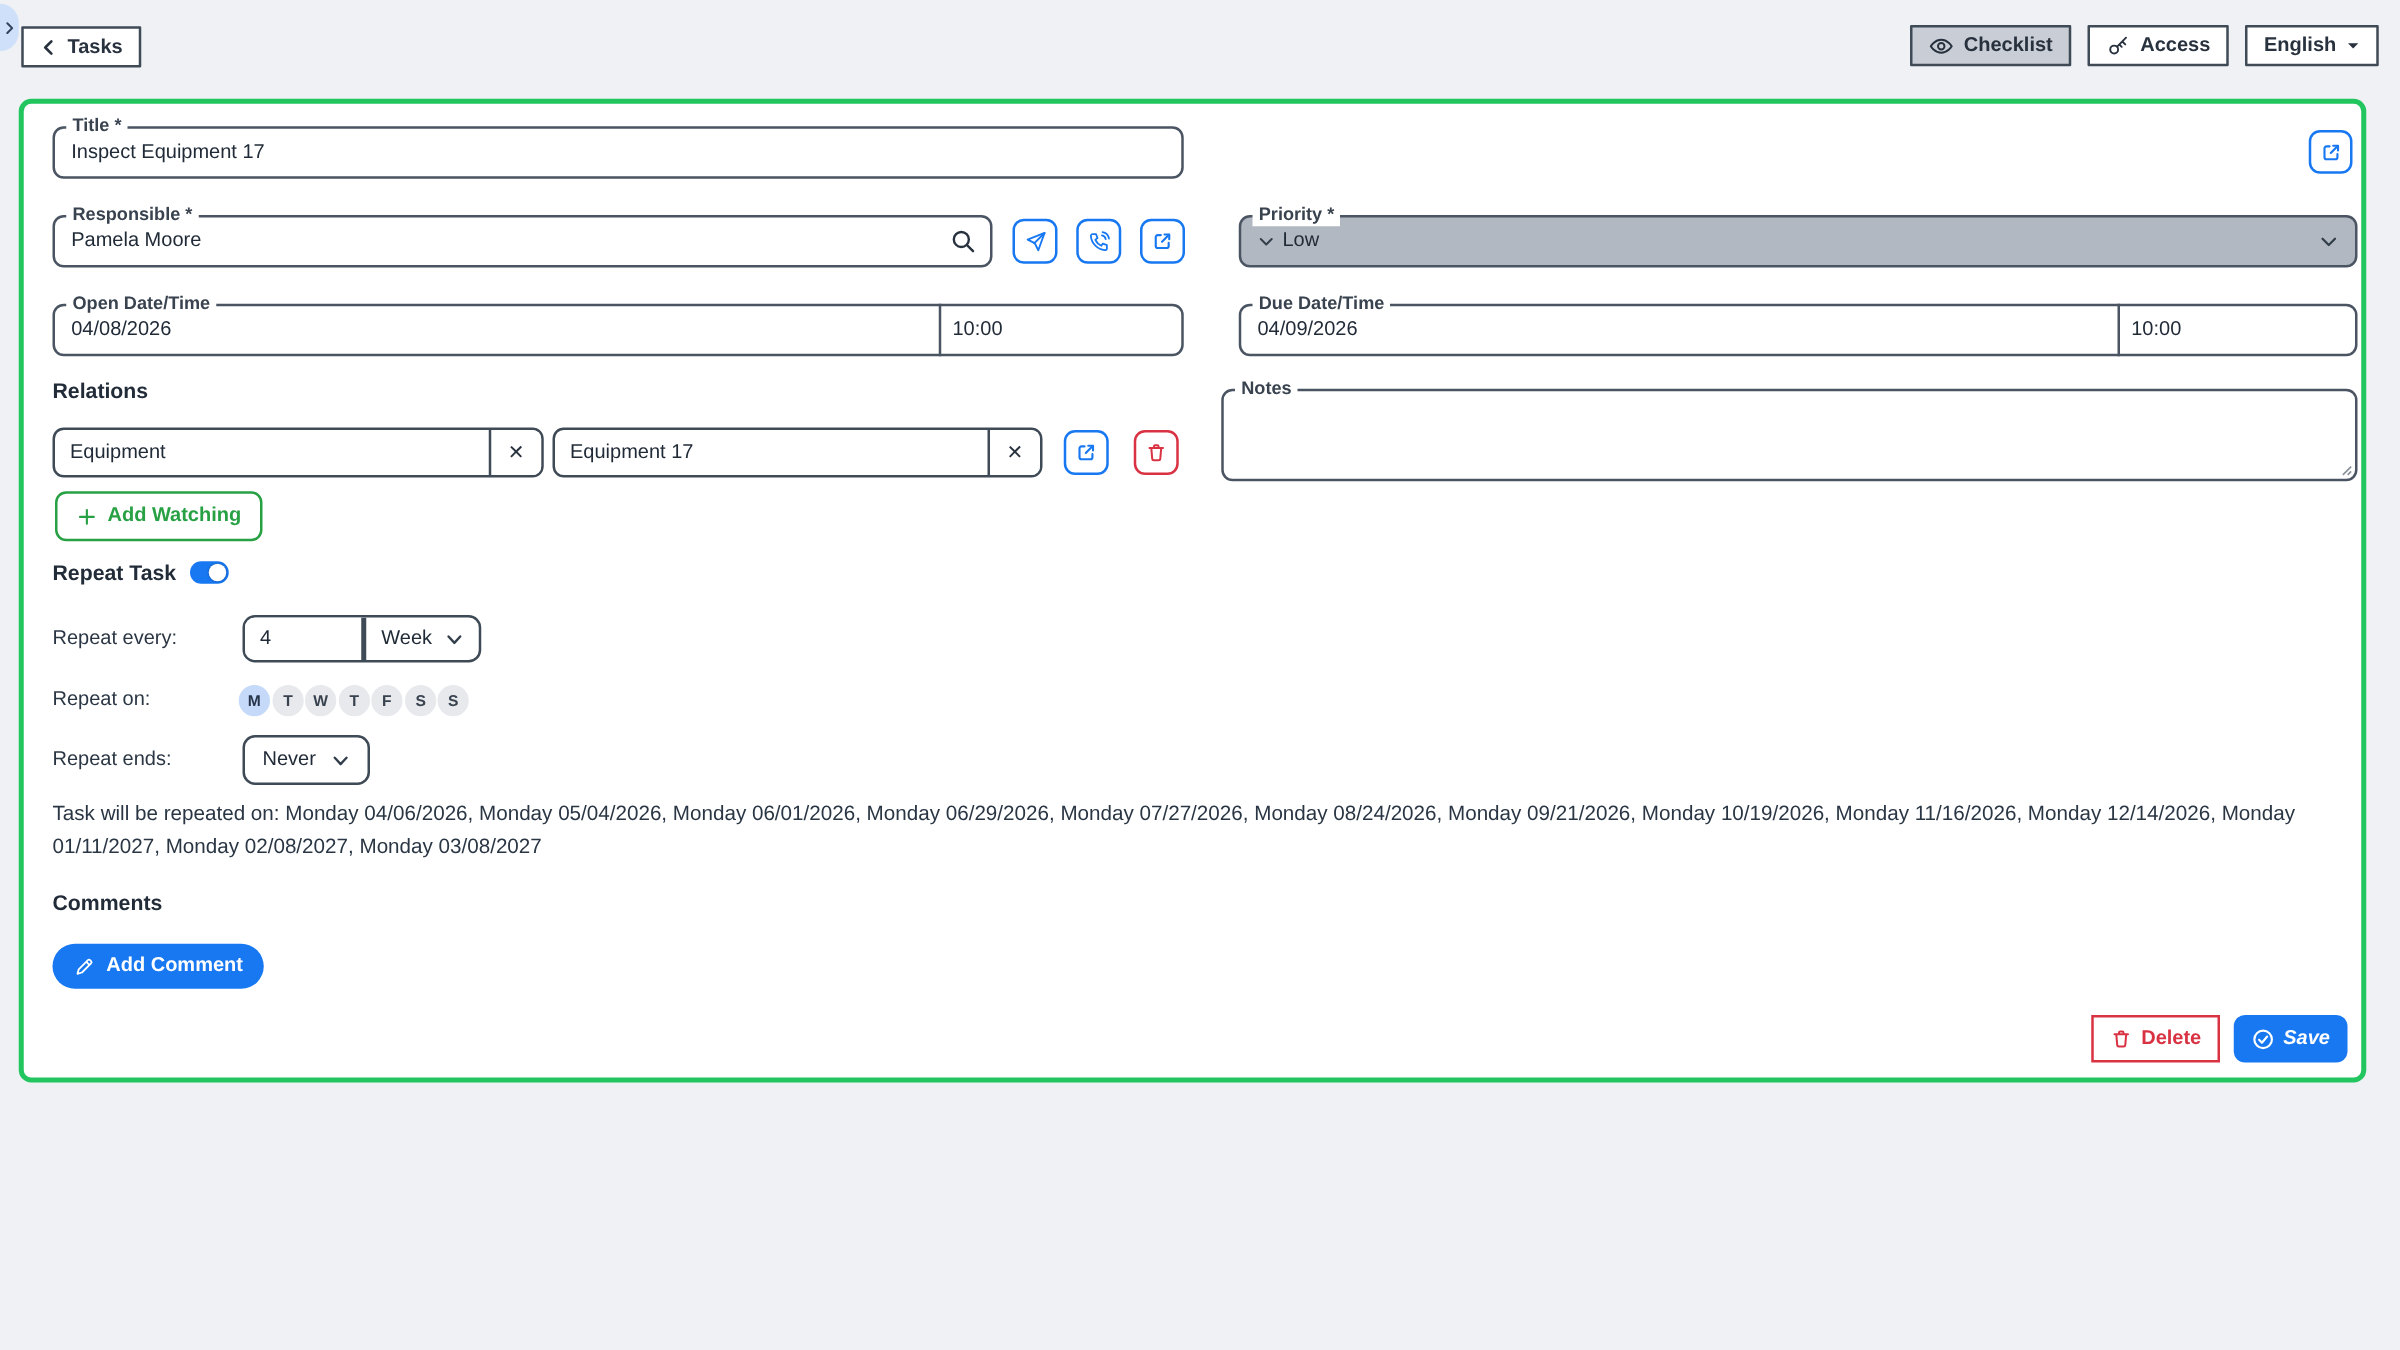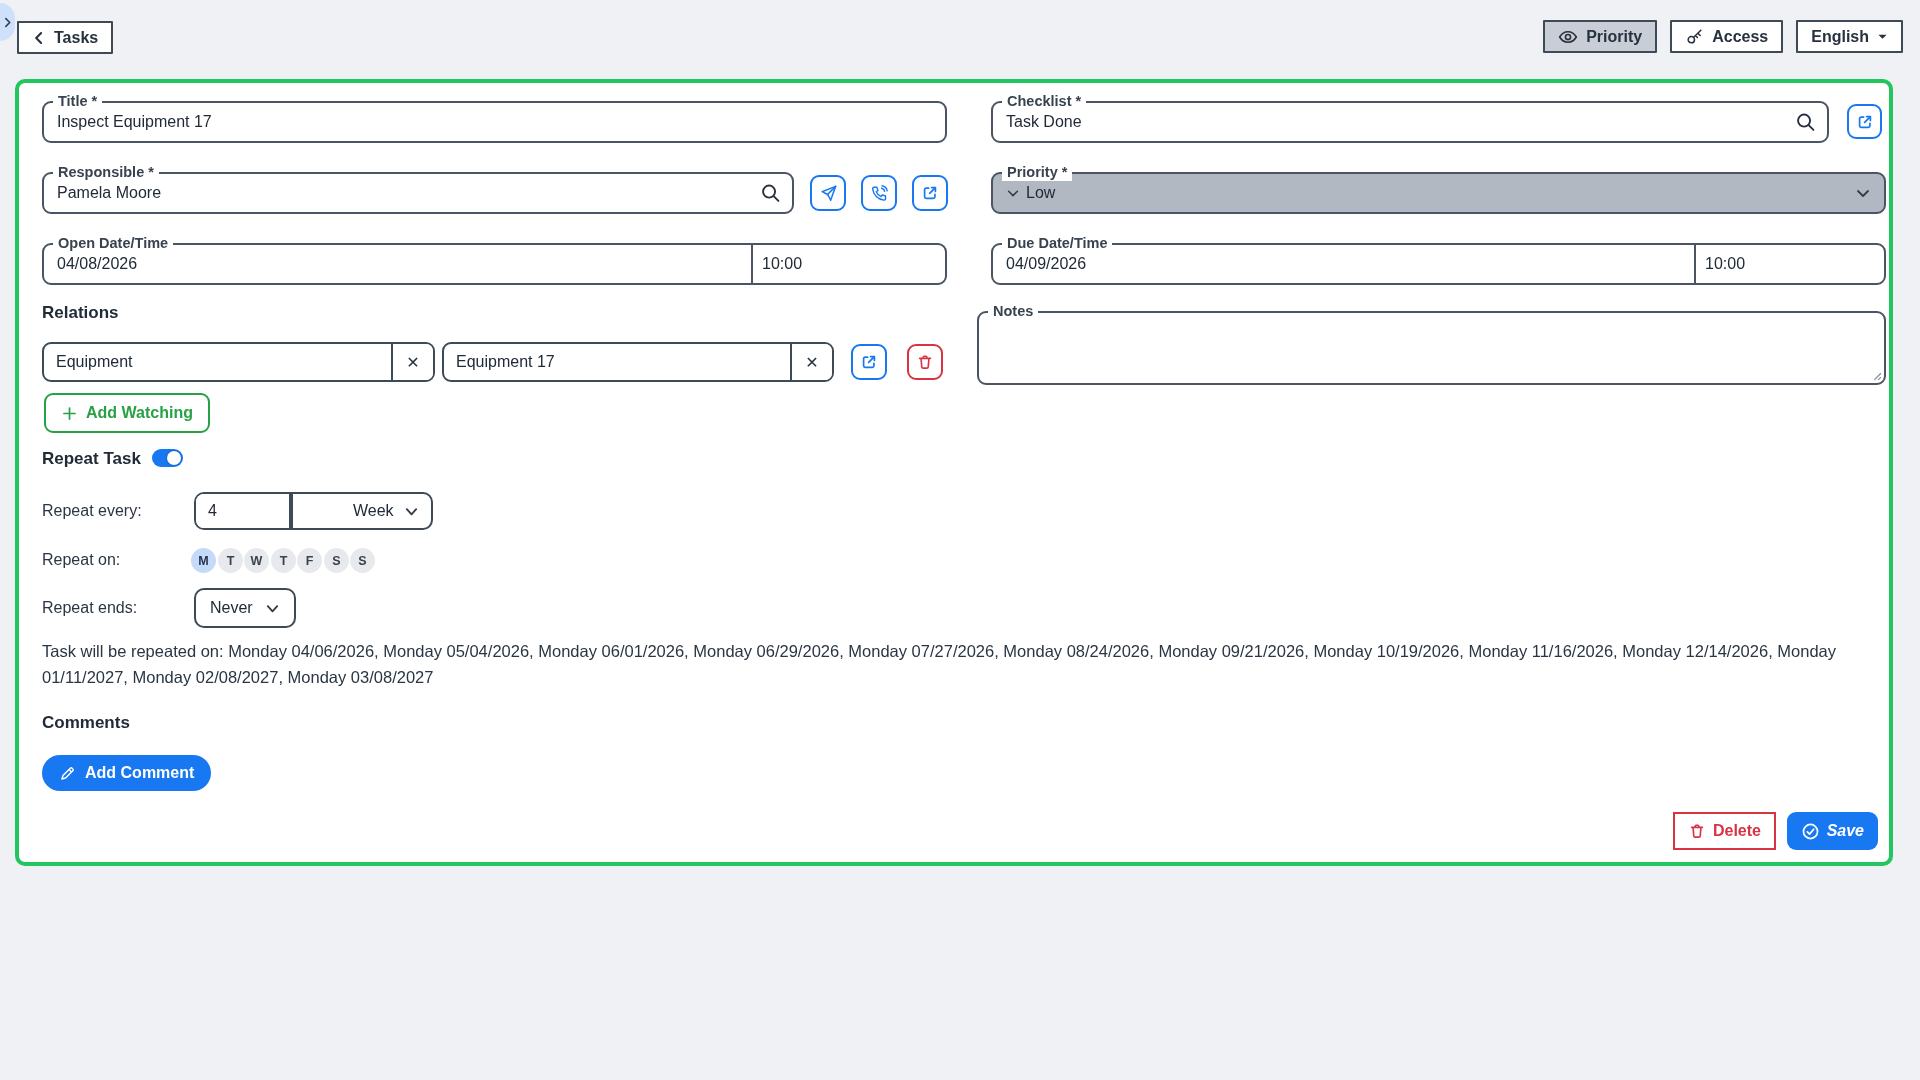--- a/index.html
+++ b/index.html
@@ -75,21 +75,21 @@
     position:absolute; width:31px; height:18px; border-radius:10px; background:#1778f2; cursor:pointer;
   }
   .toggle .knob{ position:absolute; top:2px; right:2px; width:14px; height:14px; border-radius:50%; background:#fff; box-shadow:0 0 2px rgba(0,0,0,.4); }
   .rlabel{ position:absolute; font-size:16px; color:#2b3644; line-height:24px; }
   .combo{
     position:absolute; height:38px; display:flex; align-items:stretch;
     border:2px solid #3f4a57; border-radius:10px; background:#fff; overflow:hidden;
   }
   .combo input{ width:93px; border:none; outline:none; font-family:inherit; font-size:16px; color:#212b38; padding:0 12px; }
   .combo .cdiv{ width:4px; background:#3f4a57; }
-  .combo .unit{ display:flex; align-items:center; gap:10px; padding:0 12px; font-size:16px; color:#212b38; cursor:pointer;margin-left:48px; }
+  .combo .unit{ display:flex; align-items:center; gap:10px; padding:0 12px; font-size:16px; color:#212b38; cursor:pointer; }
   .day{
     position:absolute; width:25px; height:25px; border-radius:50%;
     display:flex; align-items:center; justify-content:center;
     font-size:12.5px; font-weight:700; color:#39434f; background:#e7e9ec; cursor:pointer;
   }
   .day.sel{ background:#c5daf9; color:#27354a; }
   .pselect{
     position:absolute; height:40px; display:inline-flex; align-items:center; gap:12px; padding:0 14px;
     border:2px solid #3f4a57; border-radius:10px; background:#fff; font-size:16px; color:#212b38; cursor:pointer;
   }
@@ -135,21 +135,21 @@
   </button>
 
   <div class="topbar-right">
     <button class="tbbtn active">
       <span>
         <svg width="20" height="20" viewBox="0 0 24 24">
             <path d="M2 12s3.6-6.2 10-6.2S22 12 22 12s-3.6 6.2-10 6.2S2 12 2 12z" fill="none" stroke="#28313e" stroke-width="1.9"></path>
             <circle cx="12" cy="12" r="3.1" fill="none" stroke="#28313e" stroke-width="1.9"></circle>
           </svg>
       </span>
-      <span>Priority</span>
+      <span>Checklist</span>
     </button>
     <button class="tbbtn">
       <span>
         <svg width="19" height="19" viewBox="0 0 24 24">
             <circle cx="8" cy="16" r="4" fill="none" stroke="#28313e" stroke-width="1.9"></circle>
             <path d="M11 13L20 4M16.2 7.8l3 3M13.2 10.8l2.4 2.4" fill="none" stroke="#28313e" stroke-width="1.9" stroke-linecap="round"></path>
           </svg>
       </span>
       <span>Access</span>
     </button>
@@ -163,30 +163,20 @@
     </button>
   </div>
 
   <div class="card">
 
     <div class="field" style="left:23px; top:18px; width:905px; height:42px;">
       <span class="flabel">Title *</span>
       <input class="fval" value="Inspect Equipment 17" style="">
     </div>
 
-    <div class="field" style="left:972px; top:18px; width:838px; height:42px;">
-      <span class="flabel">Checklist *</span>
-      <input class="fval" style="padding-right: 42px;" value="Task Done">
-      <span class="search-ic">
-        <svg width="21" height="21" viewBox="0 0 22 22">
-            <circle cx="9.5" cy="9.5" r="6.3" fill="none" stroke="currentColor" stroke-width="2"></circle>
-            <line x1="14.3" y1="14.3" x2="19.3" y2="19.3" stroke="currentColor" stroke-width="2" stroke-linecap="round"></line>
-          </svg>
-      </span>
-    </div>
     <button class="iconbtn" style="left:1828px; top:21px; width:35px; height:35px;">
       <span>
         <svg width="18" height="18" viewBox="0 0 20 20">
             <path d="M8.5 4.5H5.8A1.8 1.8 0 0 0 4 6.3v7.9A1.8 1.8 0 0 0 5.8 16h7.9a1.8 1.8 0 0 0 1.8-1.8v-2.7" fill="none" stroke="currentColor" stroke-width="1.9" stroke-linecap="round"></path>
             <path d="M11.8 4h4.2v4.2" fill="none" stroke="currentColor" stroke-width="1.9" stroke-linecap="round" stroke-linejoin="round"></path>
             <line x1="15.7" y1="4.3" x2="9.6" y2="10.4" stroke="currentColor" stroke-width="1.9" stroke-linecap="round"></line>
           </svg>
       </span>
     </button>
 

